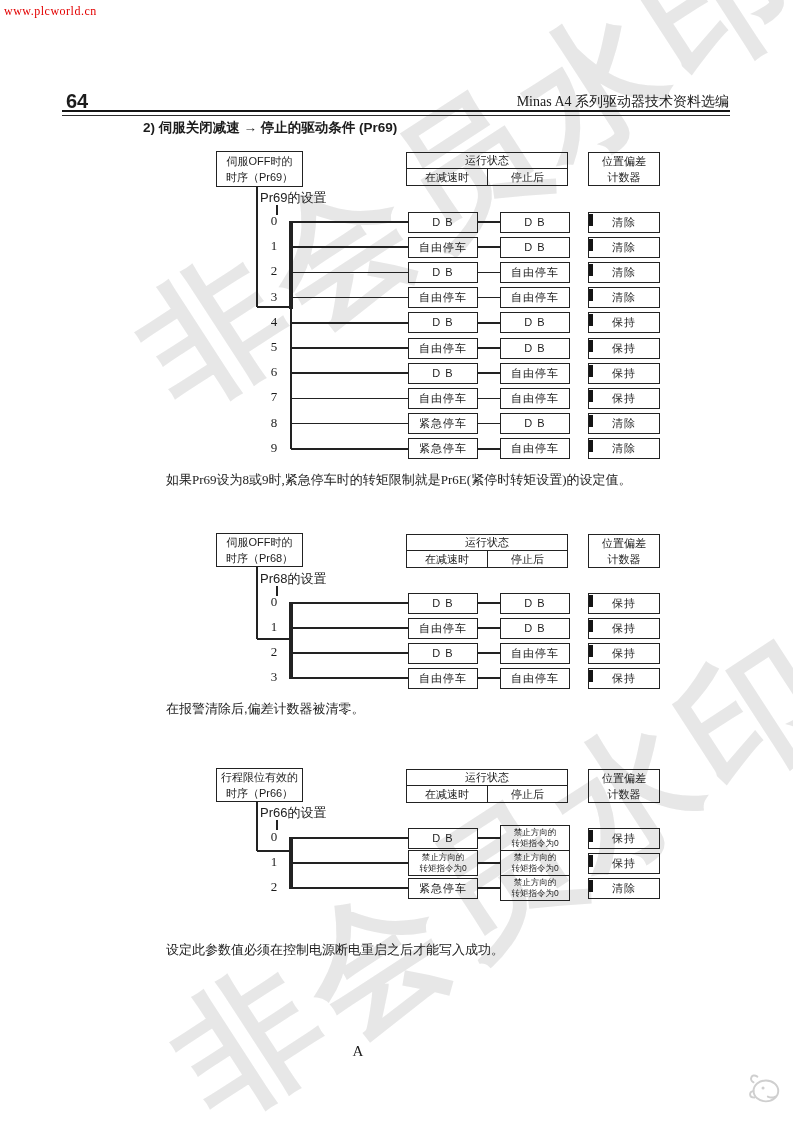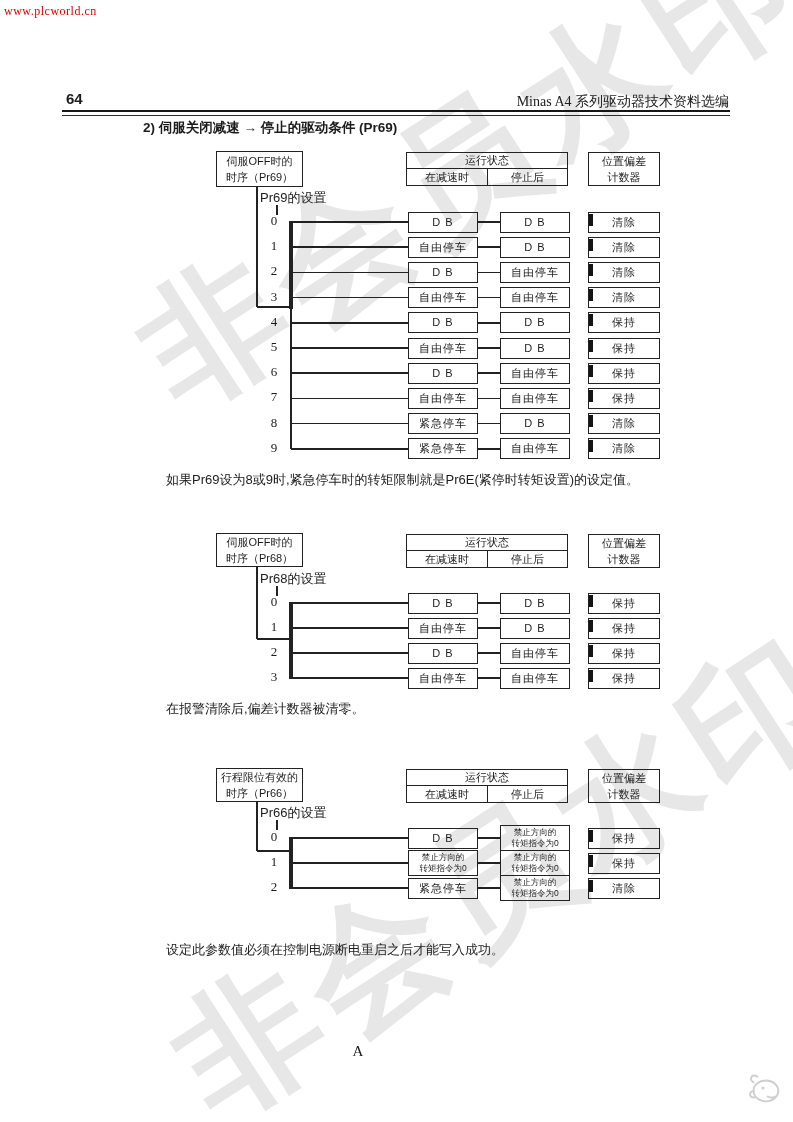--- a/index.html
+++ b/index.html
@@ -7,32 +7,32 @@
     position:relative;width:793px;height:1122px;margin:0 auto;
     background:#ffffff;overflow:hidden;
     font-family:"Liberation Sans","DejaVu Sans",sans-serif;
     color:#1c1c1c;
   }
   .abs{position:absolute;}
   #site-url{
     left:4px;top:4px;font-family:"Liberation Serif","DejaVu Serif",serif;
     font-size:12px;color:#e30000;letter-spacing:0.5px;
   }
-  #page-number{left:66px;top:90px;font-size:15px;font-weight:bold;}
+  #page-number{left:66px;top:90px;font-size:20px;font-weight:bold;}
   #header-title{right:64px;top:93px;font-size:14px;font-family:"Liberation Serif","DejaVu Serif",serif;}
   #header-rule{
     left:62px;top:110px;width:668px;height:3px;
     border-top:2.5px solid #161616;border-bottom:1.5px solid #2b2b2b;
   }
   .section-title{font-size:13.5px;font-weight:600;white-space:nowrap;}
   #section-title-2{left:143px;top:119px;}
   #section-title-3{left:140px;top:502px;}
   #section-title-4{left:140px;top:733px;}
   .note{font-size:13px;white-space:nowrap;}
-  #note-after-d1{left:166px;top:471px;}
+  #note-after-d1{left:166px;top:471px;font-family:Liberation Serif, serif;}
   #note-after-d2{left:166px;top:700px;}
   #note-after-d3-1{left:166px;top:916px;}
   #note-after-d3-2{left:166px;top:941px;}
   #footer-mark{left:338px;top:1043px;width:40px;text-align:center;
     font-family:"Liberation Serif","DejaVu Serif",serif;font-size:15px;}
   .watermark{
     font-size:140px;letter-spacing:10px;color:#d9d9d9;opacity:.62;
     transform:rotate(-33deg);transform-origin:left top;white-space:nowrap;
     font-weight:bold;z-index:0;pointer-events:none;
   }

